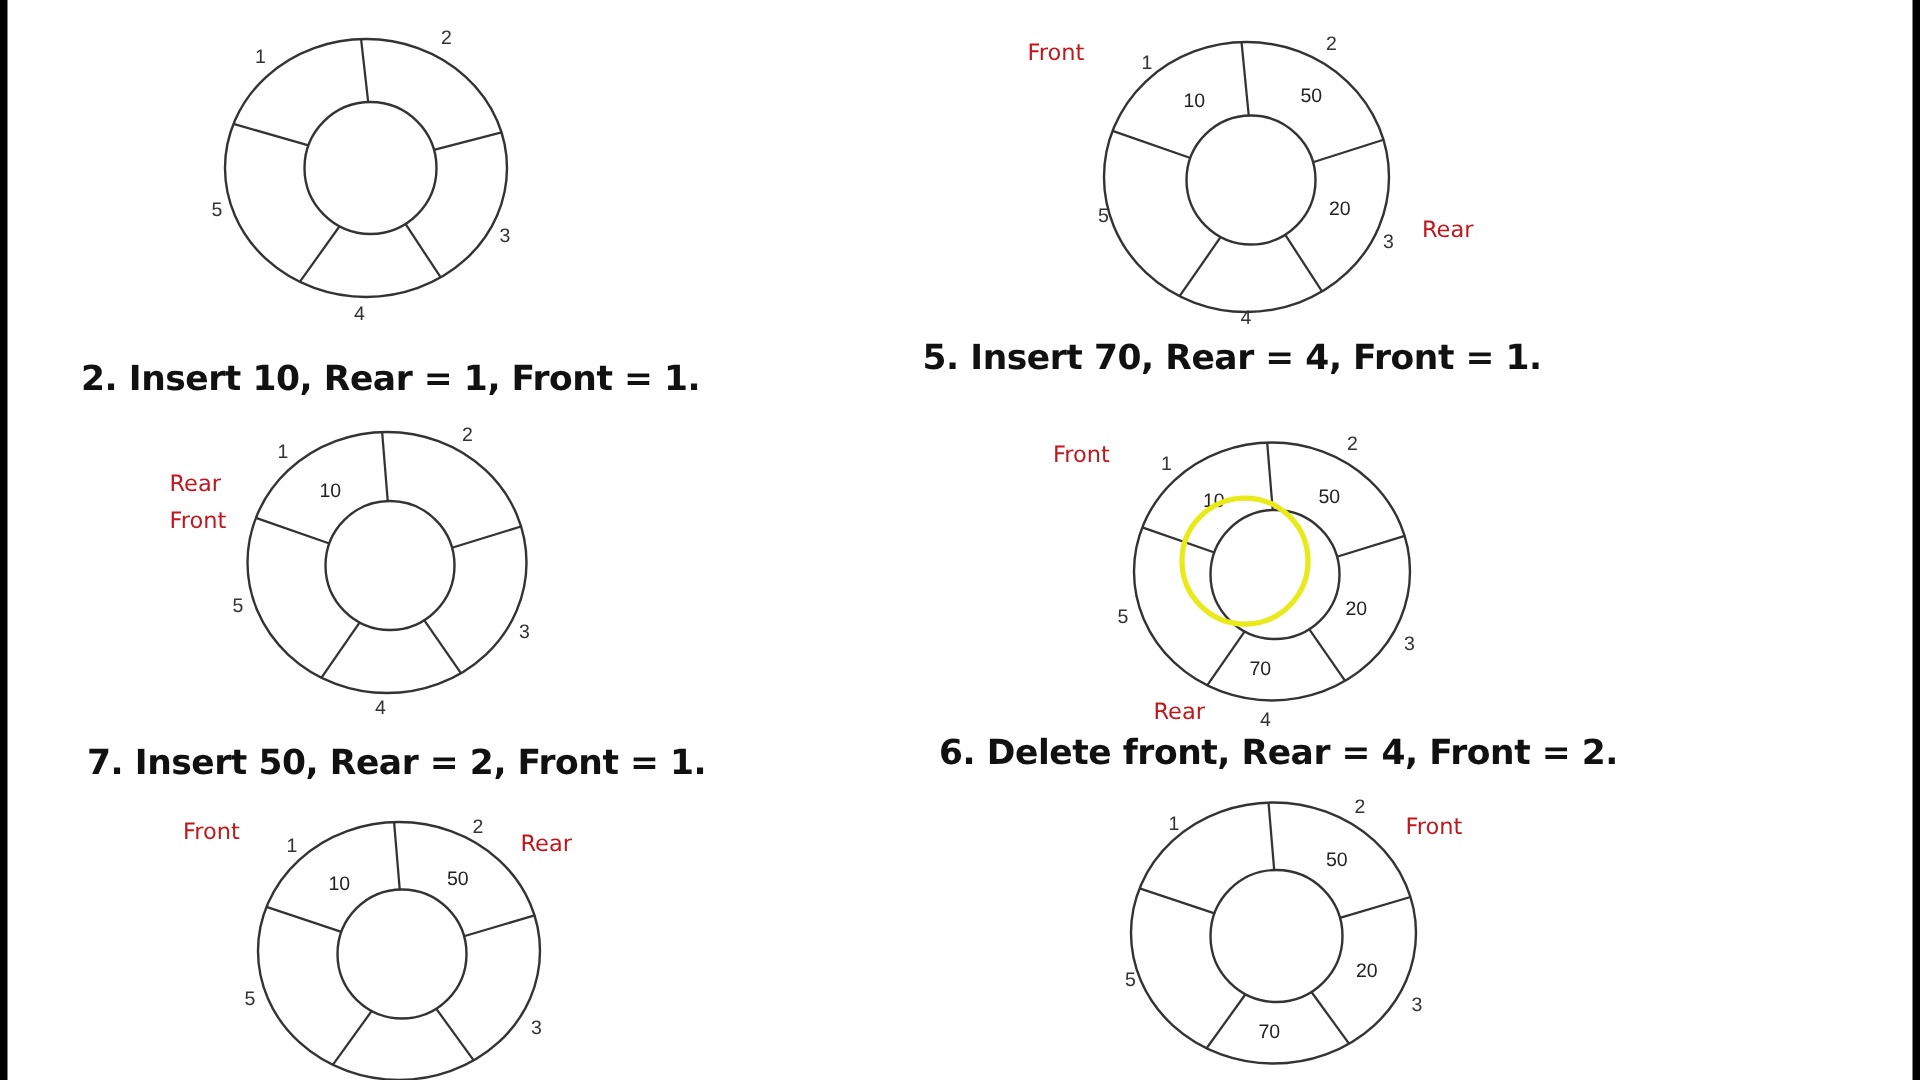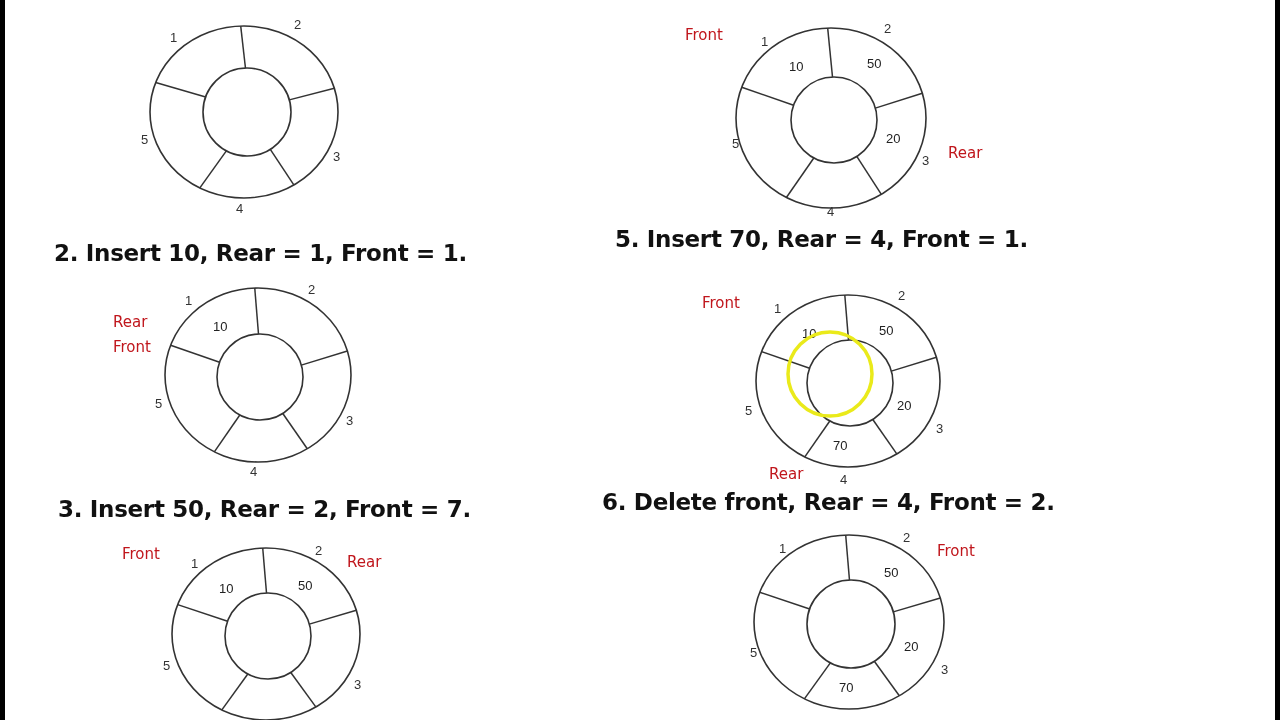--- a/index.html
+++ b/index.html
@@ -18,23 +18,23 @@
   .ptr { font-family:"DejaVu Sans", sans-serif; font-size:15px; fill:#c0161c; }
   .hl { fill:none; stroke:#eaea1a; stroke-width:3.5; }
 </style>
 </head>
 <body>
 
 <div class="bar left"></div>
 <div class="bar right"></div>
 
 <div class="step-title" style="left:54px;top:240px;">2. Insert 10, Rear = 1, Front = 1.</div>
-<div class="step-title" style="left:58px;top:496px;">3. Insert 50, Rear = 2, Front = 7.</div>
+<div class="step-title" style="left:58px;top:496px;">7. Insert 50, Rear = 2, Front = 1.</div>
 <div class="step-title" style="left:615px;top:226px;">5. Insert 70, Rear = 4, Front = 1.</div>
-<div class="step-title" style="left:602px;top:489px;">6. Delete front, Rear = 4, Front = 2.</div>
+<div class="step-title" style="left:626px;top:489px;">6. Delete front, Rear = 4, Front = 2.</div>
 
 <svg class="diagram" id="diagrams" xmlns="http://www.w3.org/2000/svg">
     <g>
       <ellipse cx="244" cy="112" rx="94" ry="86" class="ring"></ellipse>
       <circle cx="247" cy="112" r="44" class="ring"></circle>
       <line x1="245.46442214508997" y1="68.02680361115978" x2="240.71944730996492" y2="26.052388876357767" class="div"></line>
       <line x1="289.29551462128603" y1="99.87195634405204" x2="334.35859941820195" y2="88.29518739973807" class="div"></line>
       <line x1="270.31644762626104" y1="149.31411623088275" x2="293.8124108379213" y2="184.93213626945263" class="div"></line>
       <line x1="226.34325123742082" y1="150.84969408579278" x2="199.86967309812627" y2="187.9334929858677" class="div"></line>
       <line x1="205.65352468542002" y1="96.9511136936706" x2="155.66889364612462" y2="82.58626767399254" class="div"></line>

